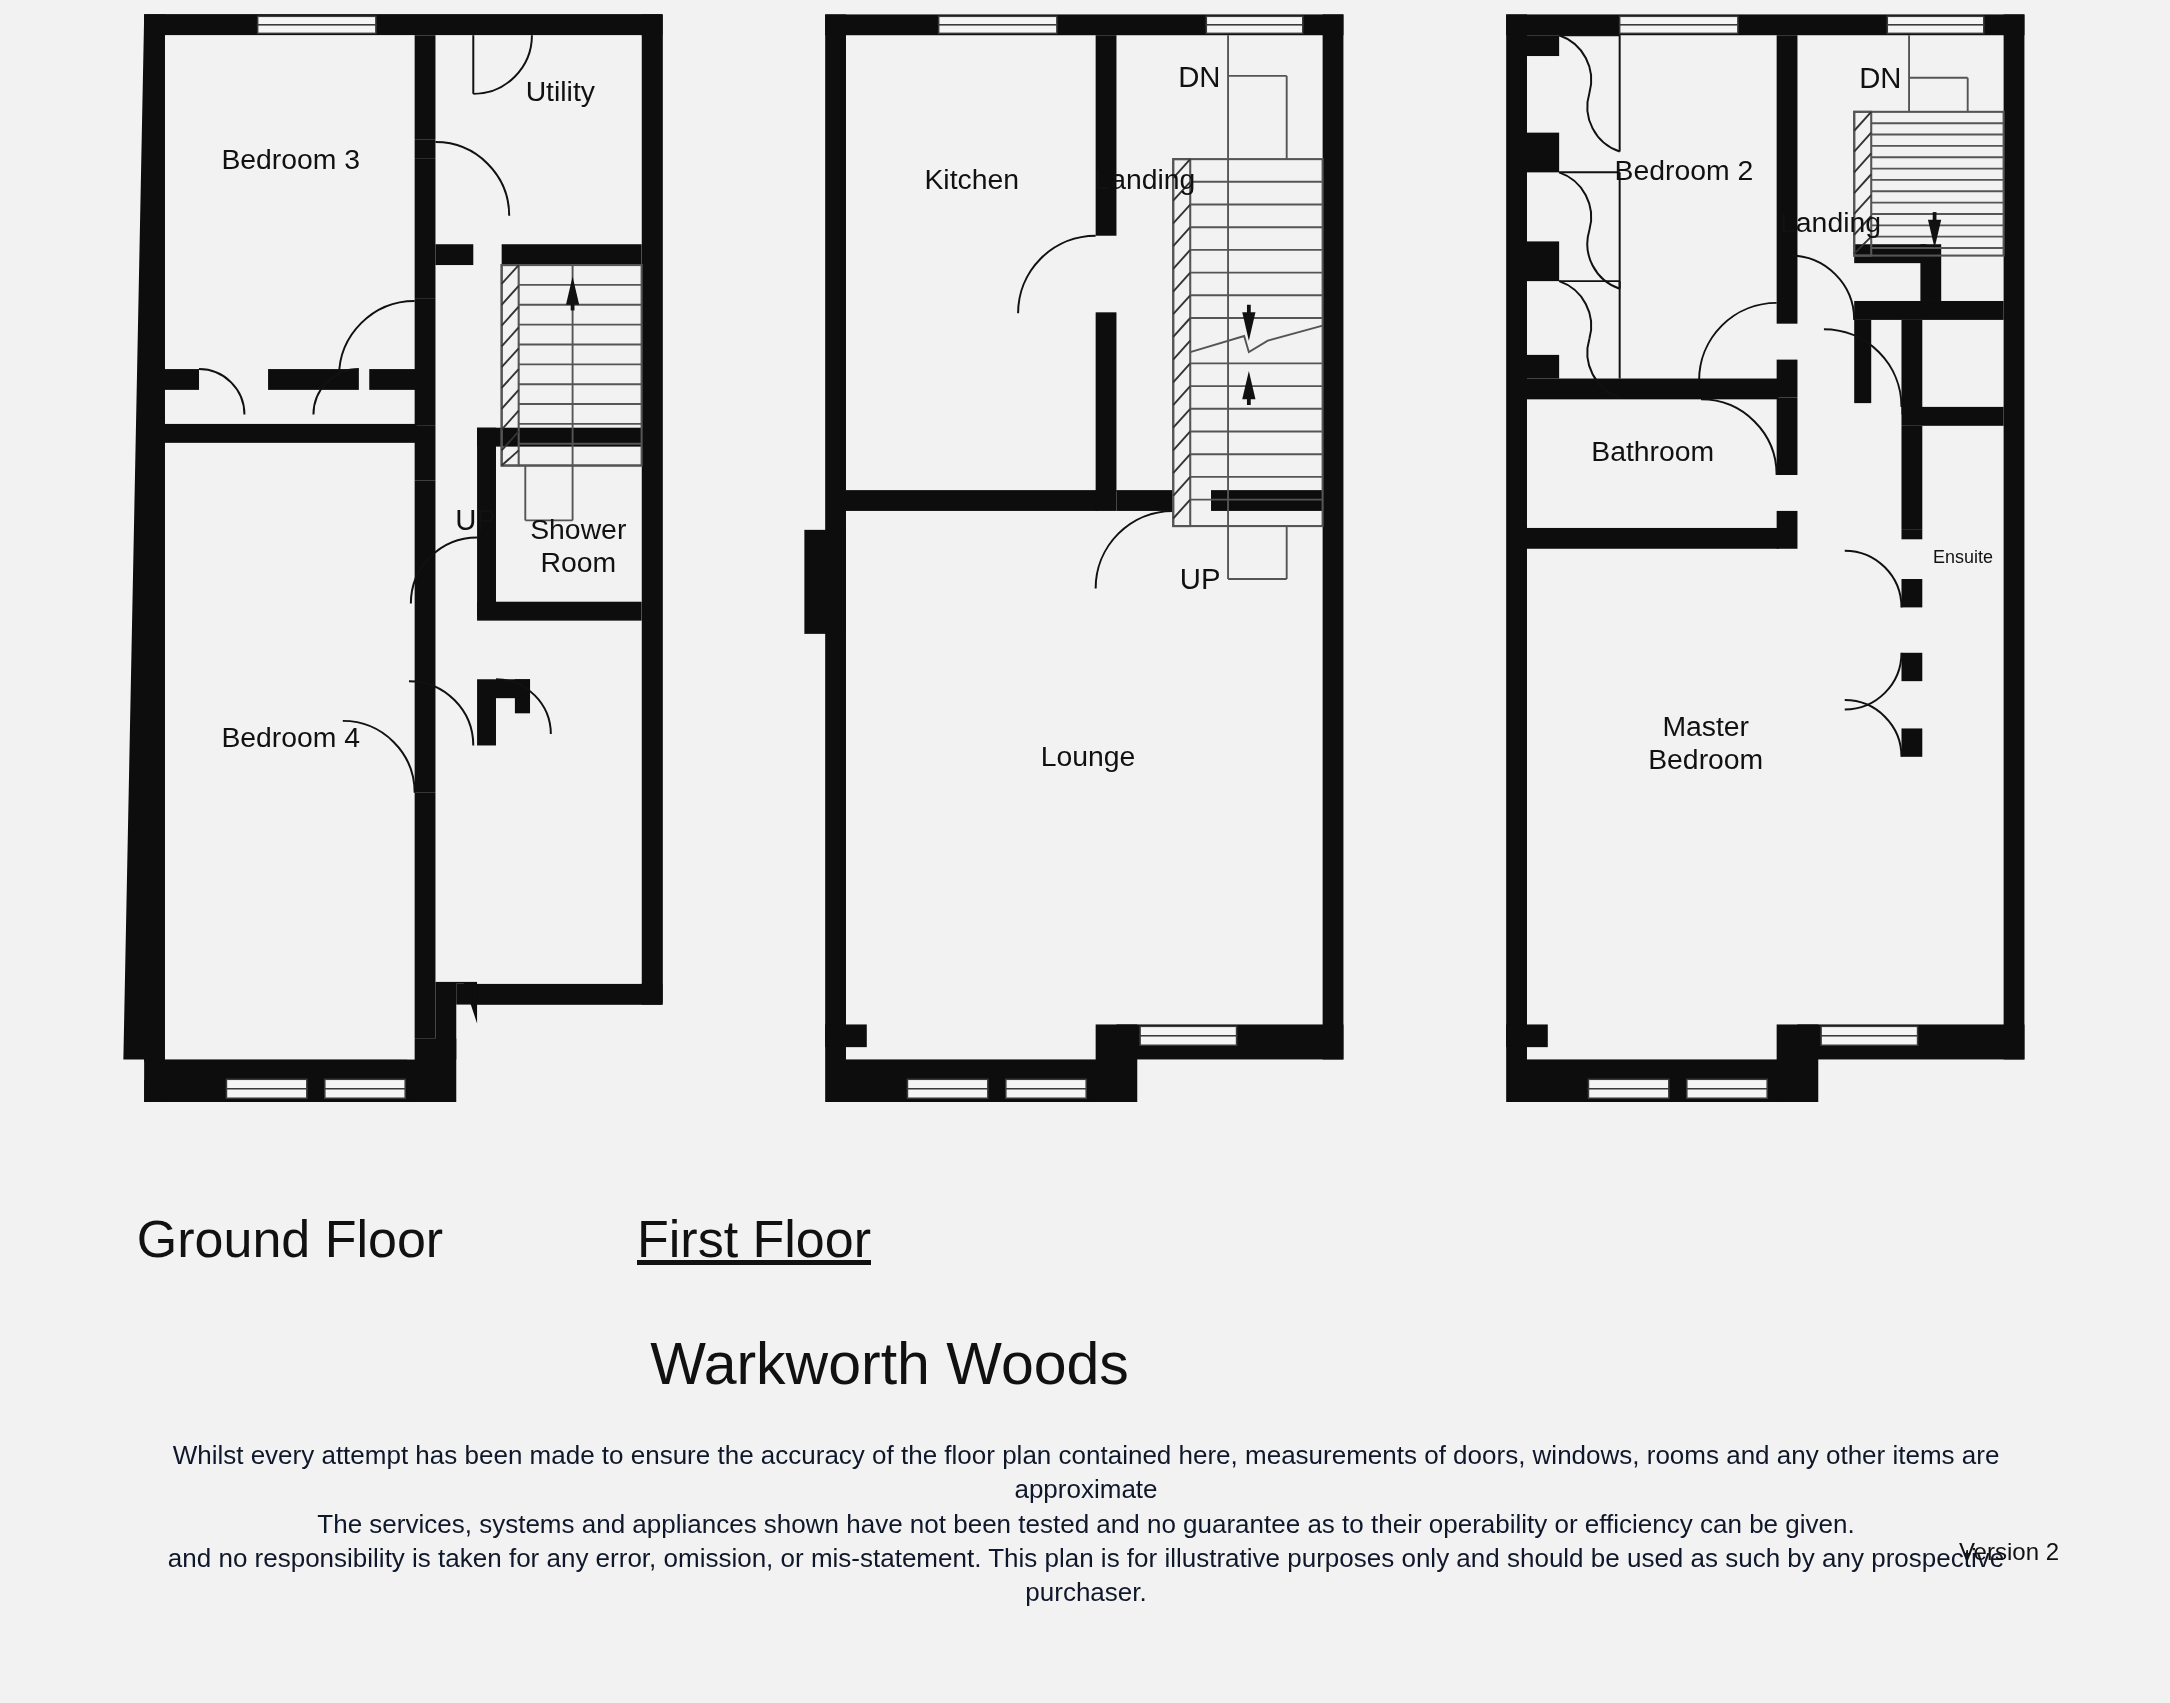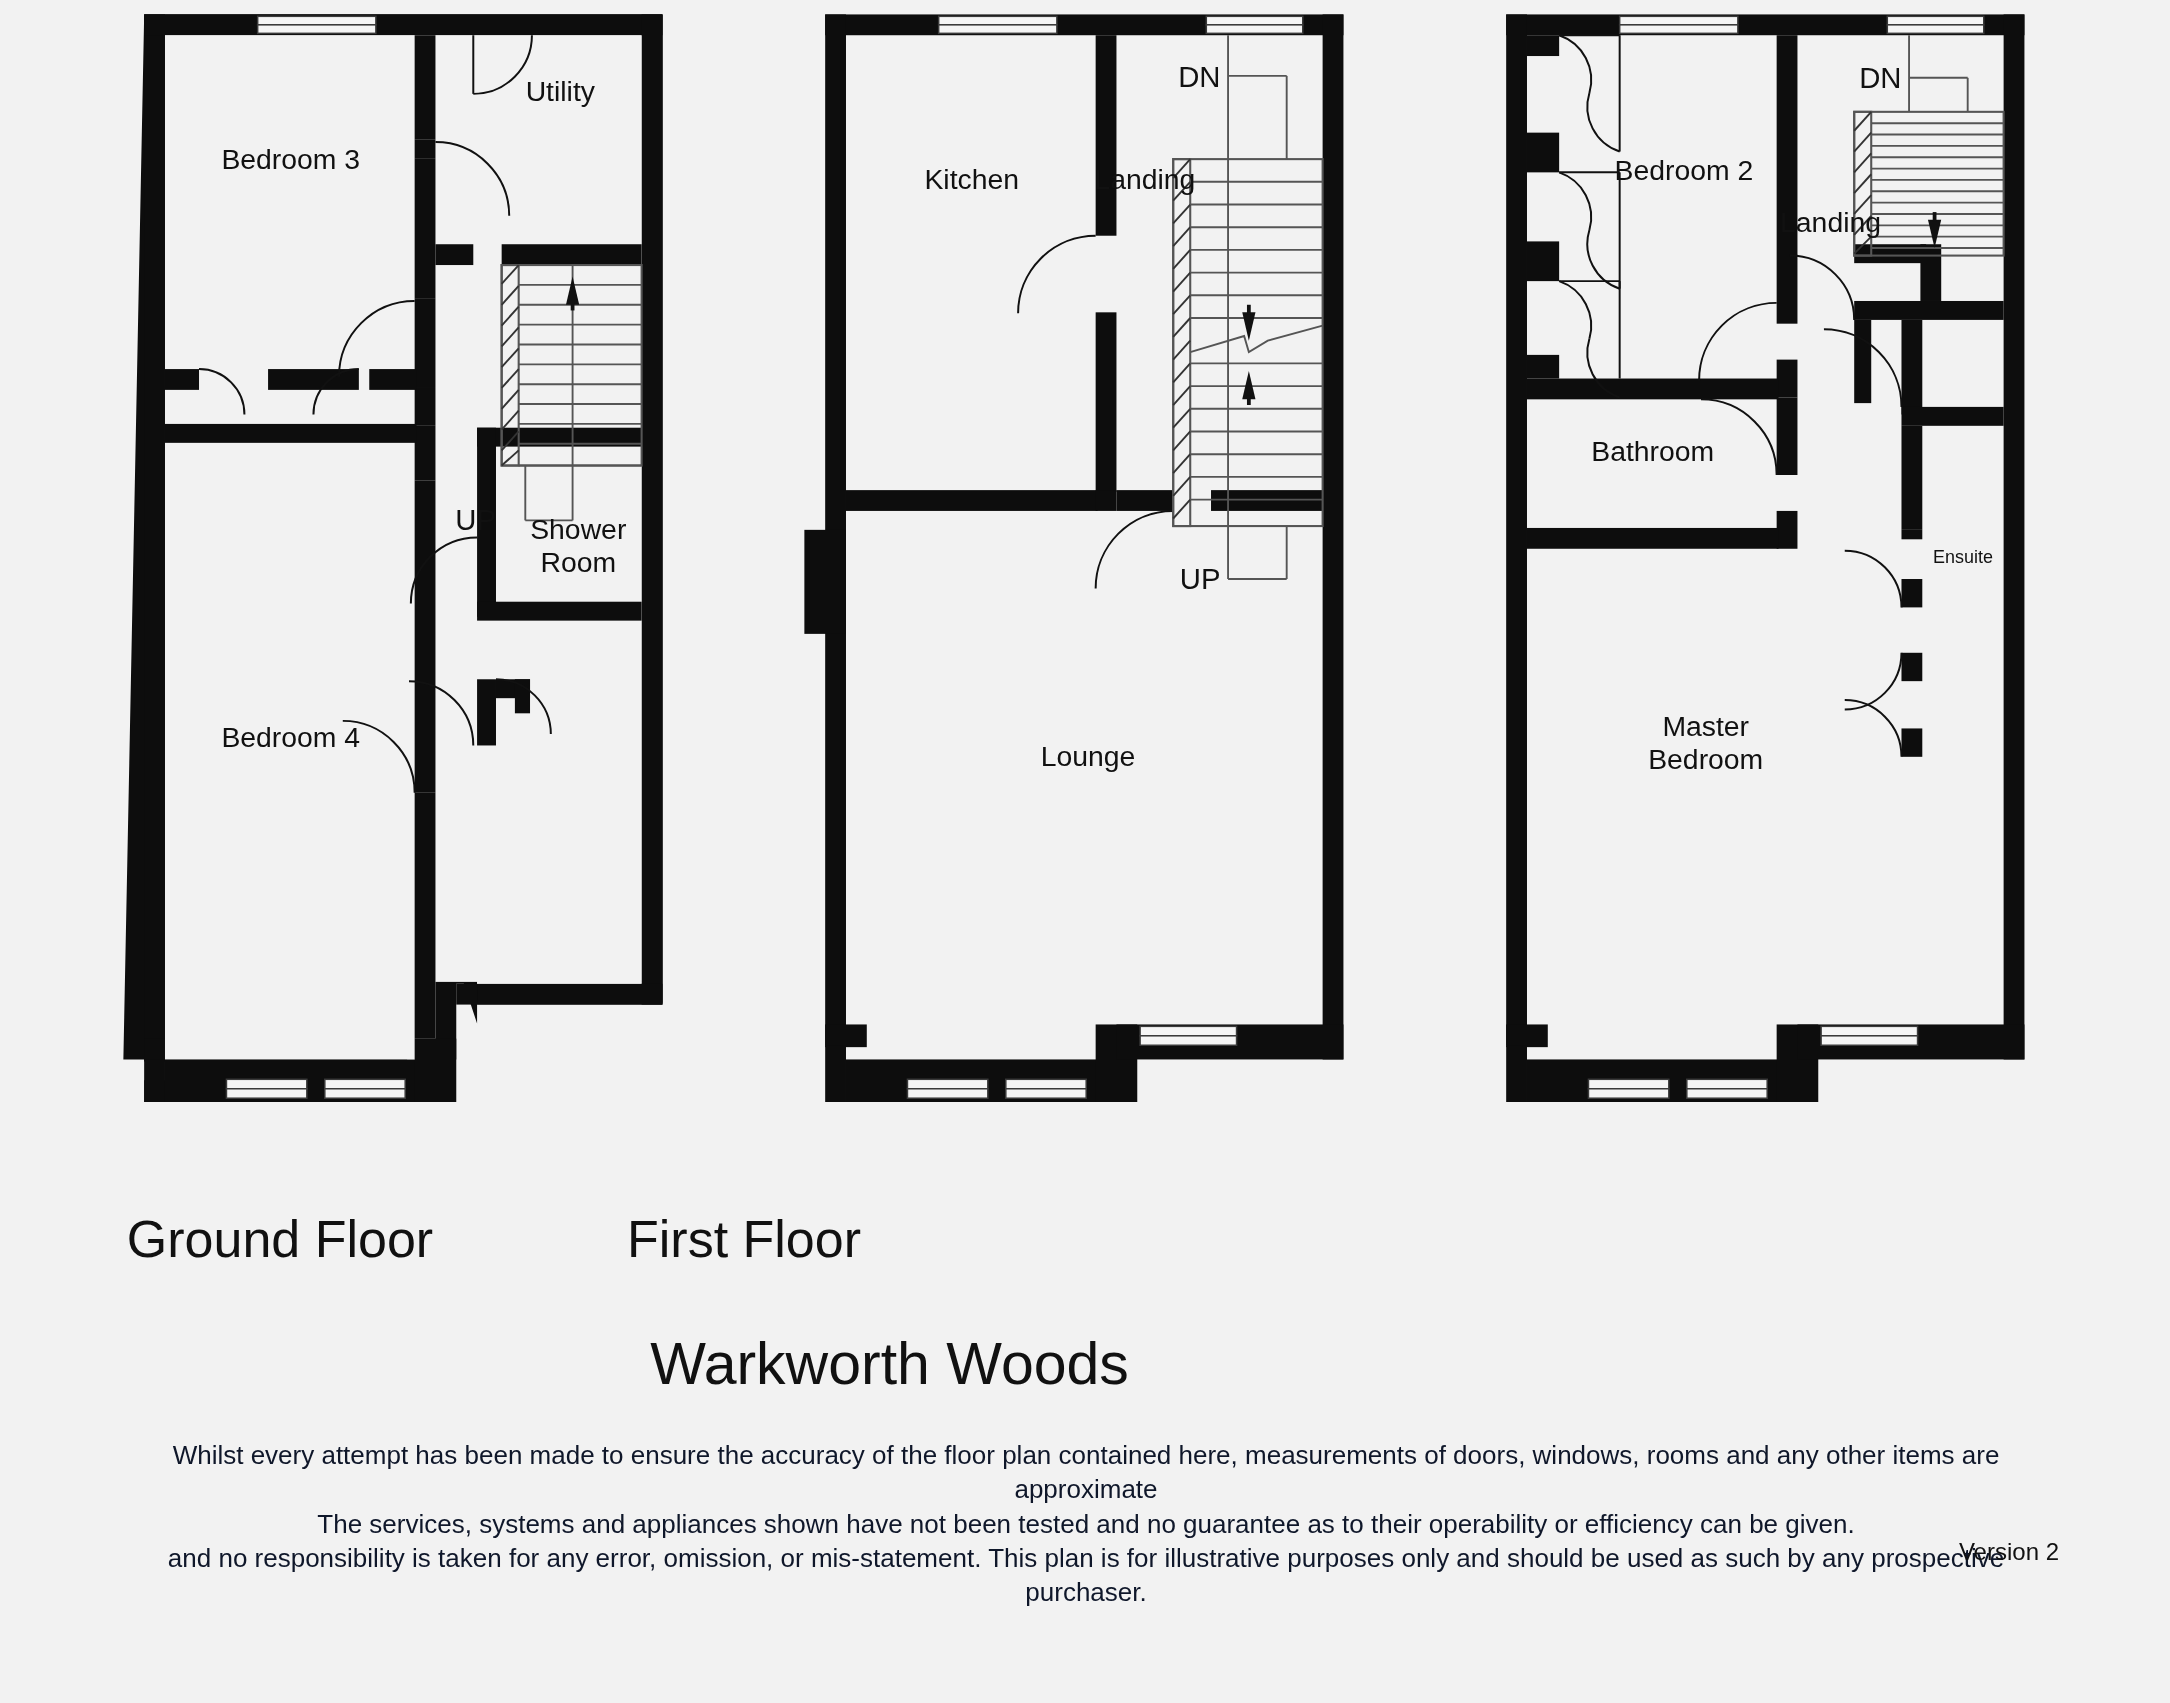--- a/index.html
+++ b/index.html
@@ -10,27 +10,27 @@
     overflow:hidden;
     position:relative;
   }
   .sheet{position:absolute;inset:0;}
   .plans{position:absolute;left:0;top:0;width:2171px;height:1211px;}
   .plan{position:absolute;top:0;width:662px;height:1211px;}
   #plan-ground{left:95px;}
   #plan-first{left:776px;}
   #plan-second{left:1457px;}
   .plan svg{display:block;width:662px;height:1211px;}
-  .floor-captions{position:absolute;left:6px;top:1209px;width:2029px;height:85px;}
+  .floor-captions{position:absolute;left:16px;top:1209px;width:2029px;height:85px;}
   .floor-caption{
     position:absolute;top:0;width:662px;text-align:center;
     font-size:52px;color:#111;letter-spacing:0px;
   }
   #caption-ground{left:-57px;}
-  #caption-first{left:407px;}
+  #caption-first{left:407px;text-decoration:underline;}
   #caption-second{left:875px;}
   .project-title{
     position:absolute;left:0;top:1330px;width:1779px;text-align:center;
     font-size:59px;color:#111;
   }
   .disclaimer{
     position:absolute;left:114px;top:1438px;width:1944px;
     text-align:center;font-size:26px;line-height:1.32;color:#0f172a;
   }
   .version{

